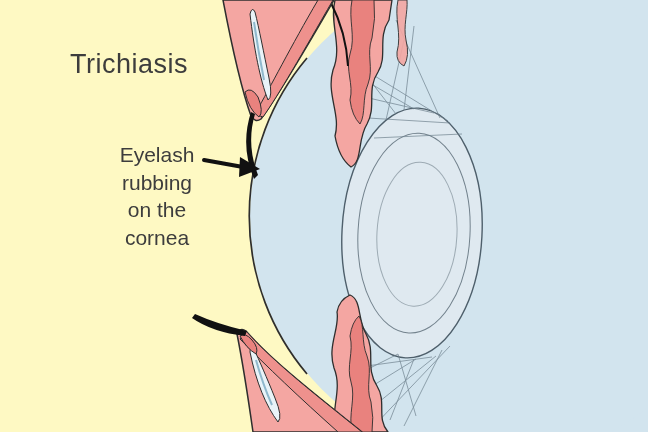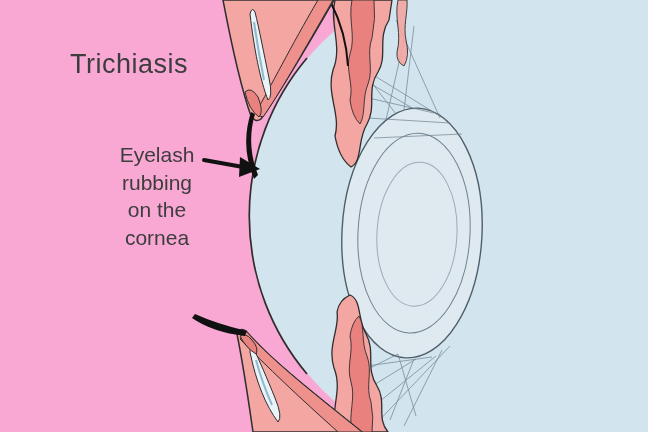--- a/index.html
+++ b/index.html
@@ -1,16 +1,16 @@
 <!DOCTYPE html>
 <html><head>
 <meta charset="utf-8">
 <style>
   html,body{margin:0;padding:0;background:#fff;}
-  .stage{position:relative;width:648px;height:432px;overflow:hidden;background:#f9a8d4;
+  .stage{position:relative;width:648px;height:432px;overflow:hidden;background:#fef9c3;
          font-family:"Liberation Sans", sans-serif;}
   svg{display:block;}
   text{font-family:"Liberation Sans", sans-serif;}
   .title-text{font-size:27px;letter-spacing:.5px;}
   .label-text{font-size:21px;}
 </style>
 </head>
 <body>
 
 <div class="stage">

